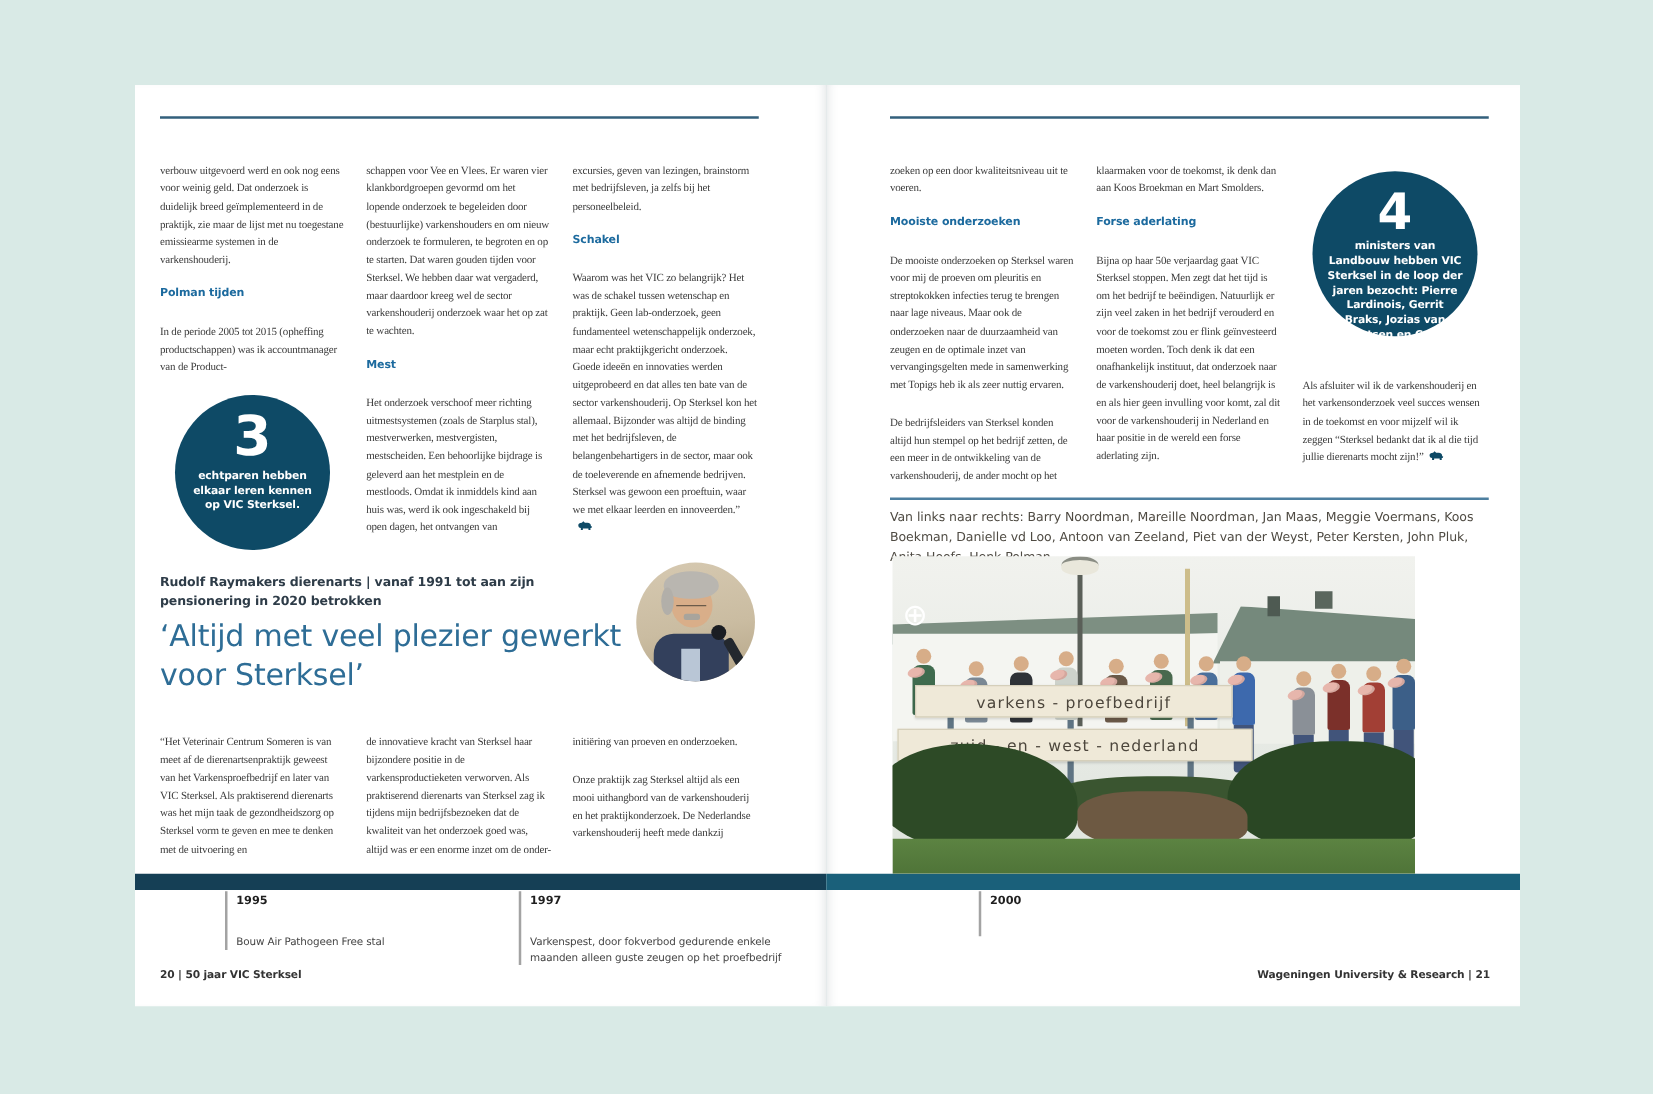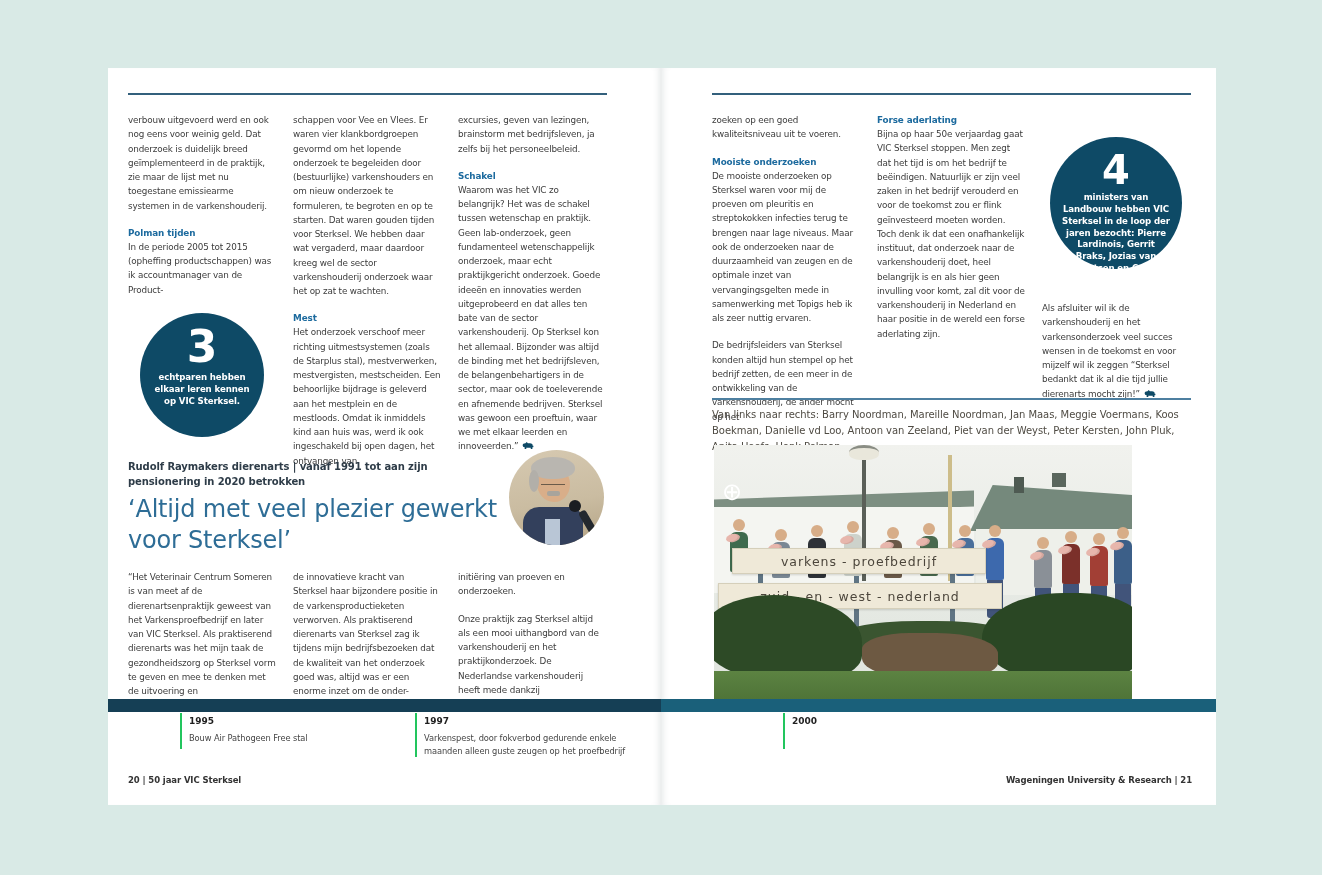--- a/index.html
+++ b/index.html
@@ -13,21 +13,21 @@
 
   .toprule { position:absolute; top:25px; height:2px; background:#33607c; }
   .page-left  .toprule { left:20px; width:479px; }
   .page-right .toprule { left:51px; width:479px; }
 
   .cols { position:absolute; top:45px; width:479px; display:flex; gap:17px; }
   .page-left  .cols { left:20px; }
   .page-right .cols { left:51px; }
   .col { width:148px; flex:0 0 148px; }
 
-  .body-p { font-size:8.8px; line-height:1.62; letter-spacing:-0.15px; color:#3c3c3c; margin:0 0 13px; }
+  .body-p { font-size:8.8px; line-height:1.62; letter-spacing:-0.15px; color:#3c3c3c; margin:16px 0 13px;font-family:Liberation Serif, serif; }
   .subhead { font-size:8.8px; line-height:1.6; font-weight:bold; color:#1c6a9e; letter-spacing:-0.1px; }
 
   .stat-circle { border-radius:50%; background:#0e4a66; color:#fff; text-align:center; }
   .circle-3 { width:124px; height:124px; margin:16px auto 0; }
   .circle-4 { width:132px; height:132px; margin:24px auto 0; }
   .circle-num { font-weight:bold; color:#fff; }
   .circle-3 .circle-num { font-size:44px; line-height:1.1; padding-top:10px; }
   .circle-4 .circle-num { font-size:40px; line-height:1.05; padding-top:12px; }
   .circle-caption { font-size:8.6px; font-weight:bold; line-height:1.38; padding:1px 12px 0; letter-spacing:-0.1px; }
 
@@ -45,23 +45,23 @@
   .pt-glasses{ position:absolute; left:32px; top:30px; width:24px; height:5px; border-bottom:1.5px solid #6b5b4a; }
   .pt-mic   { position:absolute; right:10px; bottom:2px; width:8px; height:34px; background:#23282e; transform:rotate(-30deg); border-radius:3px; }
   .pt-michd { position:absolute; right:23px; bottom:33px; width:12px; height:12px; background:#1a1d22; border-radius:50%; }
 
   .cols.bottom { top:502px; }
 
   .band { position:absolute; left:0; top:631px; width:100%; height:13px; }
   .page-left  .band { background:#153f55; }
   .page-right .band { background:#1a607a; }
 
-  .tl-item { position:absolute; top:645px; border-left:2px solid #22c55e; padding:3px 0 0 7px; min-height:36px; }
+  .tl-item { position:absolute; top:645px; border-left:2px solid #a3a3a3; padding:3px 0 0 7px; min-height:36px; }
   .tl-year { font-size:9px; font-weight:bold; color:#1f1f1f; line-height:1.3; }
-  .tl-text { font-size:8.3px; color:#454545; line-height:1.55; margin-top:4px; letter-spacing:-0.1px; }
+  .tl-text { font-size:8.3px; color:#454545; line-height:1.55; margin-top:19px; letter-spacing:-0.1px; }
 
   .pgfoot { position:absolute; top:707px; font-size:8.5px; font-weight:bold; color:#333; letter-spacing:-0.1px; }
   .page-left  .pgfoot { left:20px; }
   .page-right .pgfoot { right:24px; text-align:right; }
 
   .section-divider { position:absolute; left:51px; top:330px; width:479px; height:2px; background:#4d7fa0; }
   .caption { position:absolute; left:51px; top:339px; width:474px; font-size:10px; line-height:1.6; color:#4f4b43; letter-spacing:-0.05px; }
 
   .photo { position:absolute; left:53px; top:377px; width:418px; height:254px; overflow:hidden;
            background:linear-gradient(#f1f2ee 0%, #e4e8e2 70%, #dfe4dd 100%); }
@@ -166,26 +166,27 @@
     </div>
 
     <div class="pgfoot">20 | 50 jaar VIC Sterksel</div>
   </div>
 
   <div class="page page-right">
     <div class="toprule"></div>
 
     <div class="cols">
       <div class="col">
-        <p class="body-p">zoeken op een goed kwaliteitsniveau uit te voeren.</p>
+        <p class="body-p">zoeken op een door kwaliteitsniveau uit te voeren.</p>
         <p class="subhead">Mooiste onderzoeken</p>
         <p class="body-p">De mooiste onderzoeken op Sterksel waren voor mij de proeven om pleuritis en streptokokken infecties terug te brengen naar lage niveaus. Maar ook de onderzoeken naar de duurzaamheid van zeugen en de optimale inzet van vervangingsgelten mede in samenwerking met Topigs heb ik als zeer nuttig ervaren.</p>
         <p class="body-p">De bedrijfsleiders van Sterksel konden altijd hun stempel op het bedrijf zetten, de een meer in de ontwikkeling van de varkenshouderij, de ander mocht op het</p>
       </div>
       <div class="col">
+        <p class="body-p">klaarmaken voor de toekomst, ik denk dan aan Koos Broekman en Mart Smolders.</p>
         <p class="subhead">Forse aderlating</p>
         <p class="body-p">Bijna op haar 50e verjaardag gaat VIC Sterksel stoppen. Men zegt dat het tijd is om het bedrijf te beëindigen. Natuurlijk er zijn veel zaken in het bedrijf verouderd en voor de toekomst zou er flink geïnvesteerd moeten worden. Toch denk ik dat een onafhankelijk instituut, dat onderzoek naar de varkenshouderij doet, heel belangrijk is en als hier geen invulling voor komt, zal dit voor de varkenshouderij in Nederland en haar positie in de wereld een forse aderlating zijn.</p>
       </div>
       <div class="col">
         <div class="stat-circle circle-4" style="background: rgb(14, 74, 102);">
           <div class="circle-num">4</div>
           <div class="circle-caption">ministers van Landbouw hebben VIC Sterksel in de loop der jaren bezocht: Pierre Lardinois, Gerrit Braks, Jozias van Aartsen en Cees Veerman.</div>
         </div>
         <p class="body-p" style="margin-top:32px;"><span>Als afsluiter wil ik de varkenshouderij en het varkensonderzoek veel succes wensen in de toekomst en voor mijzelf wil ik zeggen “Sterksel bedankt dat ik al die tijd jullie dierenarts mocht zijn!”</span><svg class="pig-icon" width="13" height="9" viewBox="0 0 32 21">
               <path fill="#0e4a66" d="M4 10 Q4 5 11 5 L14 2 L17 5 L22 5 Q29 5 29 12 L31 11 L30 15 L28 15 L28 19 L24 19 L24 16 L13 16 L13 19 L9 19 L9 15 Q4 15 4 10 Z"></path>

